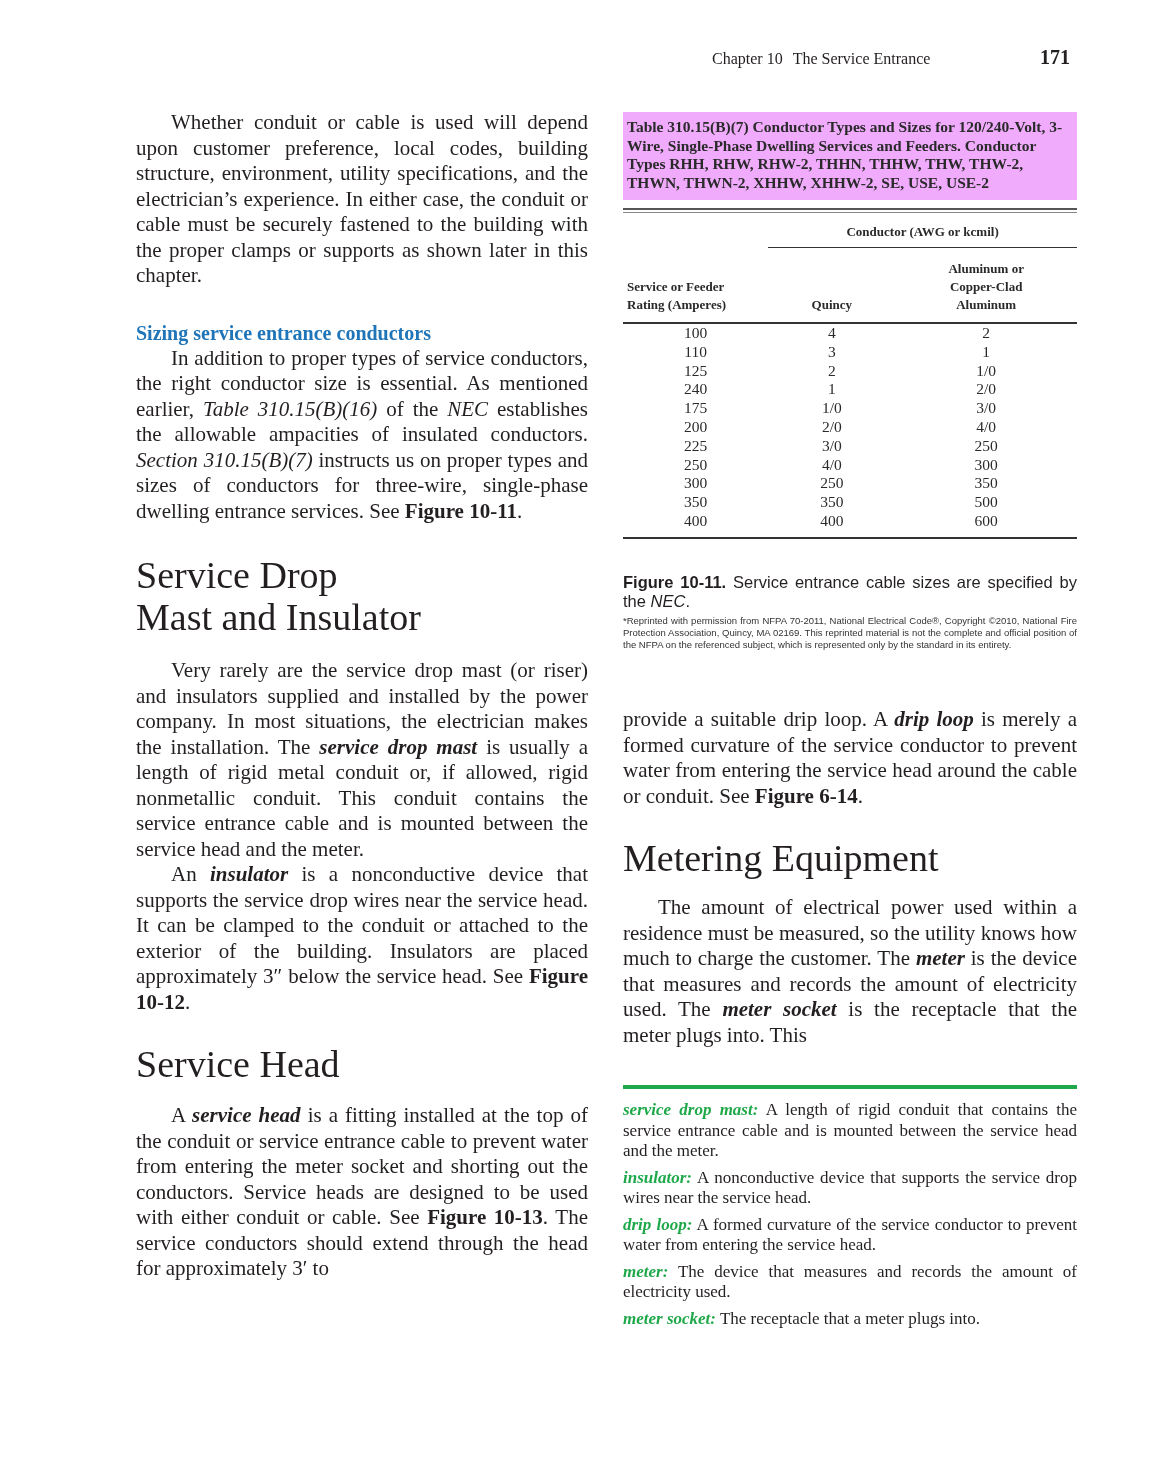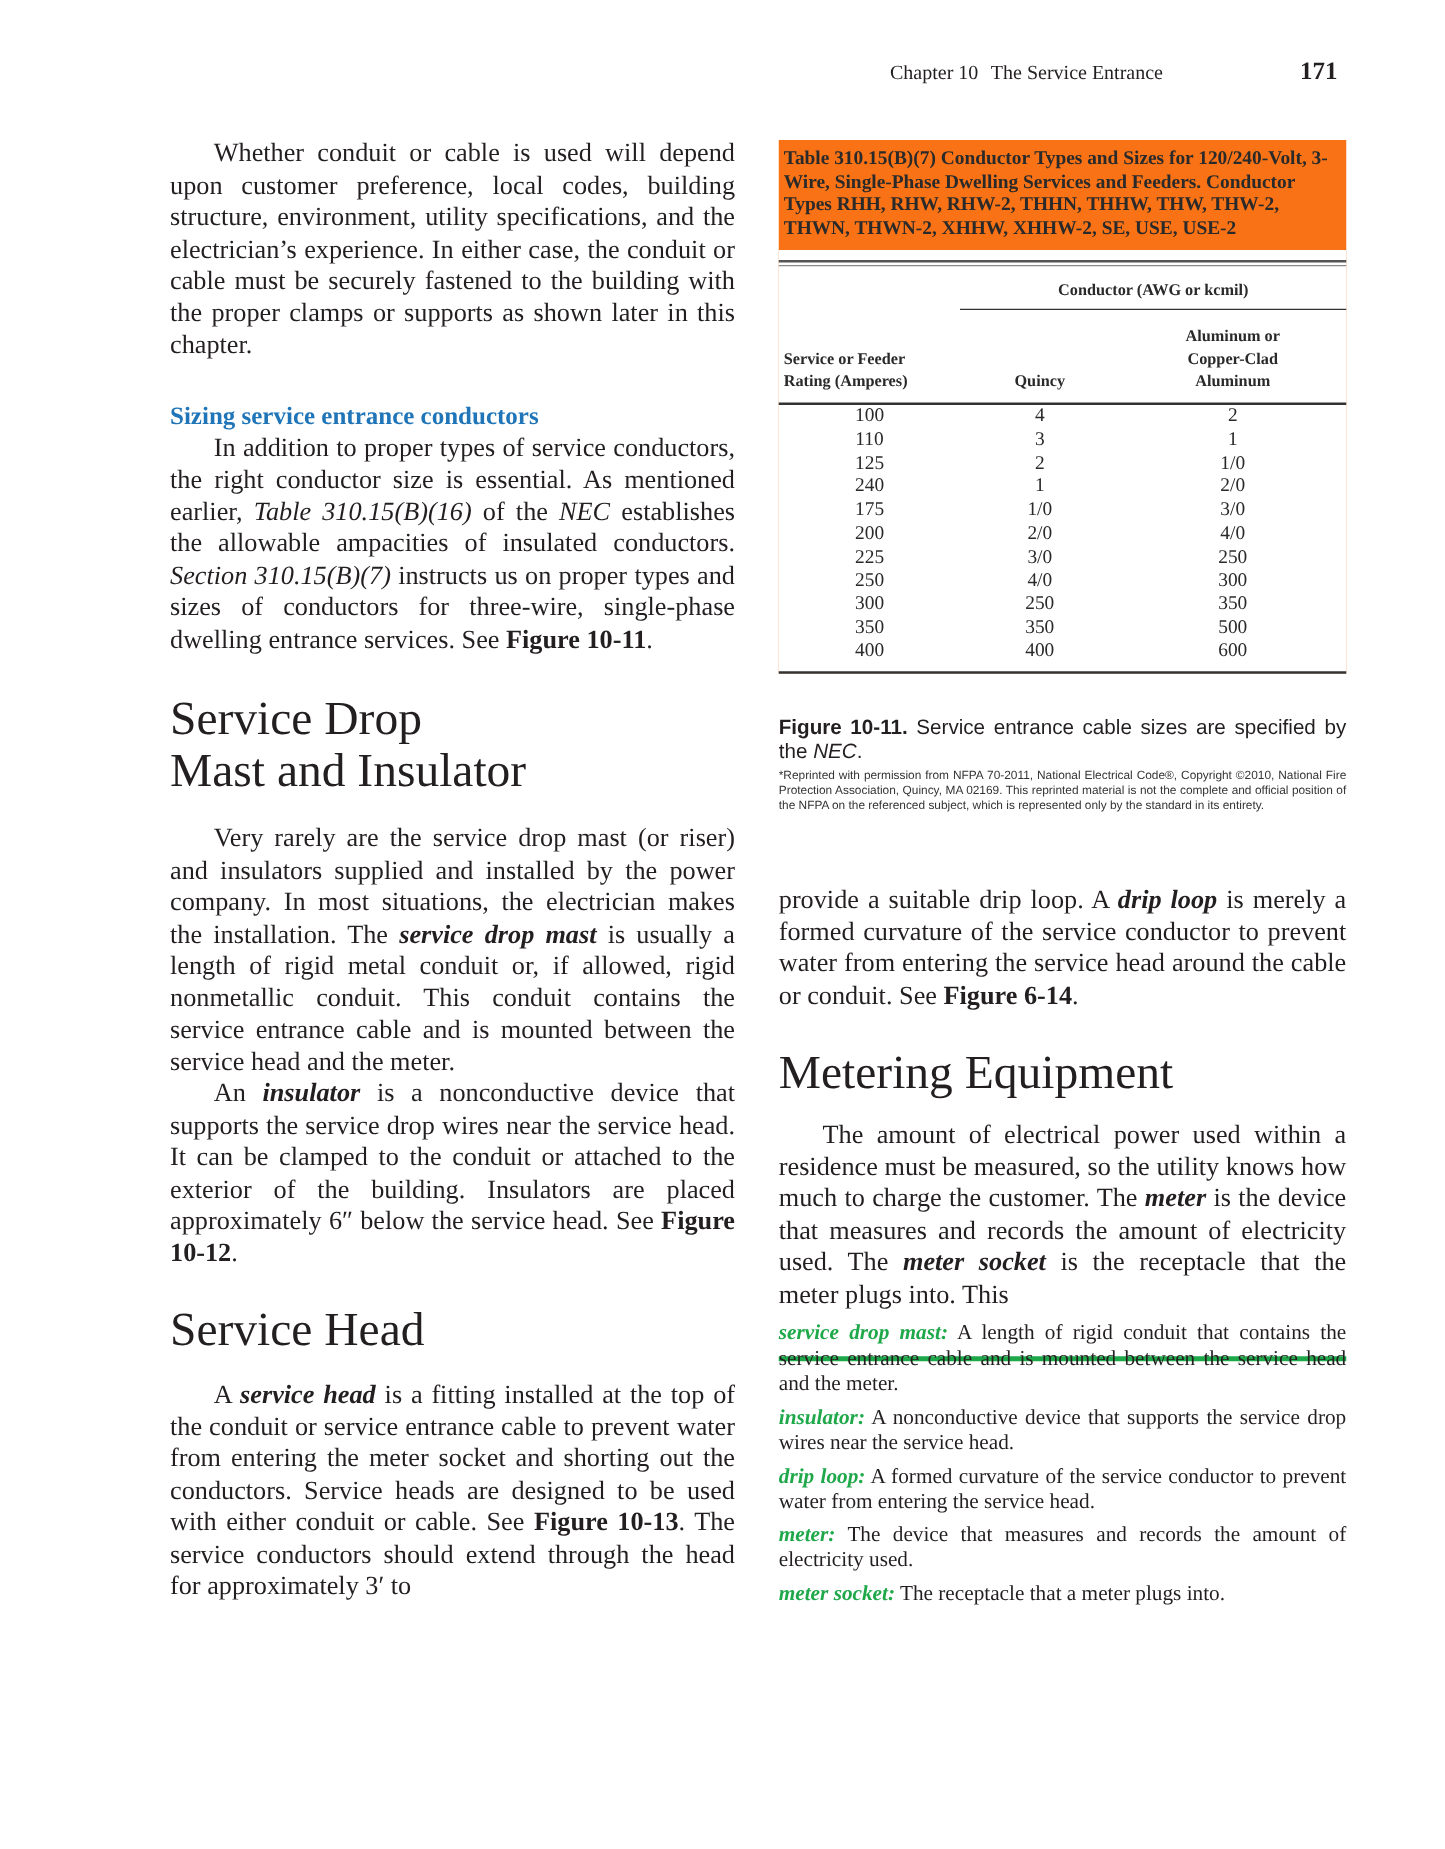--- a/index.html
+++ b/index.html
@@ -16,21 +16,21 @@
   p.body { margin: 0; font-size: 21px; line-height: 25.5px; text-align: justify; }
   p.body.indent { text-indent: 35px; }
   .bi { font-weight: bold; font-style: italic; }
   .it { font-style: italic; }
   .b  { font-weight: bold; }
 
   .subhead { color: #1f75b8; font-weight: bold; font-size: 20px; margin: 0; line-height: 25px; }
   h2.section { font-weight: normal; font-size: 38px; line-height: 42px; margin: 0; color: #231f20; }
 
   
-  .table-block { position: absolute; left: 623px; top: 112px; width: 454px; background: #f97316; }
+  .table-block { position: absolute; left: 623px; top: 112px; width: 454px; background: #f0abfc; }
   .table-title { font-family: "Liberation Serif", serif; font-weight: bold; font-size: 15.5px; line-height: 18.5px;
                  padding: 6px 4px 8px 4px; color: #2a2a2a; }
   .table-body { background: #ffffff; padding-top: 2px; }
   .rule-double { border-top: 2px solid #555; border-bottom: 1px solid #888; height: 2px; margin-top: 6px; }
   .rule-thick { border-top: 2px solid #333; }
   table.spec { width: 100%; border-collapse: collapse; font-family: "Liberation Serif", serif; color: #2a2a2a; }
   table.spec th { font-weight: bold; font-size: 13px; line-height: 18px; }
   table.spec td { font-size: 15.5px; line-height: 18.8px; text-align: center; padding: 0; }
   .th-group { text-align: center; padding: 10px 0 6px 0; }
   .group-line td { padding: 0; }
@@ -39,21 +39,21 @@
   .hdr-left { text-align: left; padding-left: 4px; }
   .data-first td { padding-top: 8px; }
   td.rating { text-align: left; padding-left: 56px; }
 
   .figcap { position: absolute; left: 623px; top: 573px; width: 454px;
             font-family: "Liberation Sans", "DejaVu Sans", sans-serif; color: #231f20; }
   .figcap .main { font-size: 16.5px; line-height: 19px; margin: 0; text-align: justify; }
   .figcap .credit { font-size: 9.5px; line-height: 12.2px; margin: 4px 0 0 0; text-align: justify; color: #333; }
 
   .green-rule { position: absolute; left: 623px; top: 1085px; width: 454px; height: 4px; background: #1fa84a; }
-  .glossary { position: absolute; left: 623px; top: 1056px; width: 454px; }
+  .glossary { position: absolute; left: 623px; top: 1100px; width: 454px; }
   .gloss-item { font-size: 17px; line-height: 20.5px; margin: 0 0 6px 0; text-align: justify; }
   .gloss-term { color: #1fa84a; font-style: italic; font-weight: bold; }
 </style>
 </head>
 <body>
 
 <div class="running-head">
   <span>Chapter 10</span><span class="gap"></span><span>The Service Entrance</span>
 </div>
 <div class="page-num">171</div>
@@ -62,21 +62,21 @@
   <p class="body indent">Whether conduit or cable is used will depend upon customer preference, local codes, building structure, environment, utility specifications, and the electrician’s experience. In either case, the conduit or cable must be securely fastened to the building with the proper clamps or supports as shown later in this chapter.</p>
 
   <p class="subhead" style="margin-top:32px;">Sizing service entrance conductors</p>
   <p class="body indent"><span>In addition to proper types of service conductors, the right conductor size is essential. As mentioned earlier, </span><span class="it">Table 310.15(B)(16)</span><span> of the </span><span class="it">NEC</span><span> establishes the allowable ampacities of insulated conductors. </span><span class="it">Section 310.15(B)(7)</span><span> instructs us on proper types and sizes of conductors for three-wire, single-phase dwelling entrance services. See </span><span class="b">Figure 10-11</span><span>.</span></p>
 
   <h2 class="section" style="margin-top:30px;">
     <span>Service Drop</span><br><span>Mast and Insulator</span>
   </h2>
 
   <p class="body indent" style="margin-top:20px;"><span>Very rarely are the service drop mast (or riser) and insulators supplied and installed by the power company. In most situations, the electrician makes the installation. The </span><span class="bi">service drop mast</span><span> is usually a length of rigid metal conduit or, if allowed, rigid nonmetallic conduit. This conduit contains the service entrance cable and is mounted between the service head and the meter.</span></p>
-  <p class="body indent"><span>An </span><span class="bi">insulator</span><span> is a nonconductive device that supports the service drop wires near the service head. It can be clamped to the conduit or attached to the exterior of the building. Insulators are placed approximately 6″ below the service head. See </span><span class="b">Figure 10-12</span><span>.</span></p>
+  <p class="body indent"><span>An </span><span class="bi">insulator</span><span> is a nonconductive device that supports the service drop wires near the service head. It can be clamped to the conduit or attached to the exterior of the building. Insulators are placed approximately 3″ below the service head. See </span><span class="b">Figure 10-12</span><span>.</span></p>
 
   <h2 class="section" style="margin-top:28px;">Service Head</h2>
 
   <p class="body indent" style="margin-top:18px;"><span>A </span><span class="bi">service head</span><span> is a fitting installed at the top of the conduit or service entrance cable to prevent water from entering the meter socket and shorting out the conductors. Service heads are designed to be used with either conduit or cable. See </span><span class="b">Figure 10-13</span><span>. The service conductors should extend through the head for approximately 3′ to</span></p>
 </div>
 
 <div class="table-block">
   <div class="table-title">Table 310.15(B)(7)  Conductor Types and Sizes for 120/240-Volt, 3-Wire, Single-Phase Dwelling Services and Feeders. Conductor Types RHH, RHW, RHW-2, THHN, THHW, THW, THW-2, THWN, THWN-2, XHHW, XHHW-2, SE, USE, USE-2</div>
   <div class="table-body">
     <div class="rule-double"></div>

